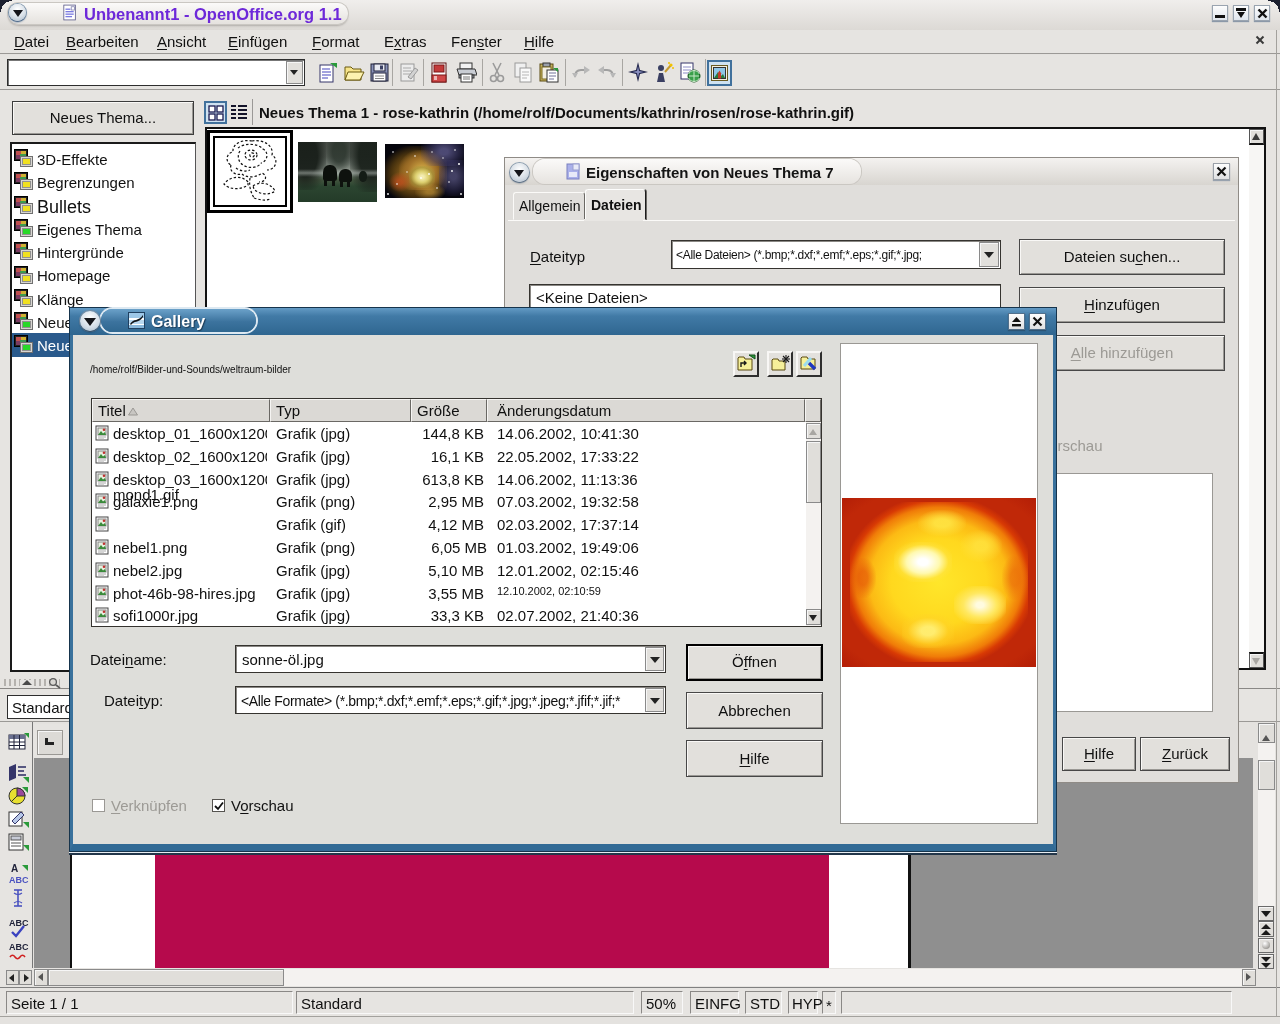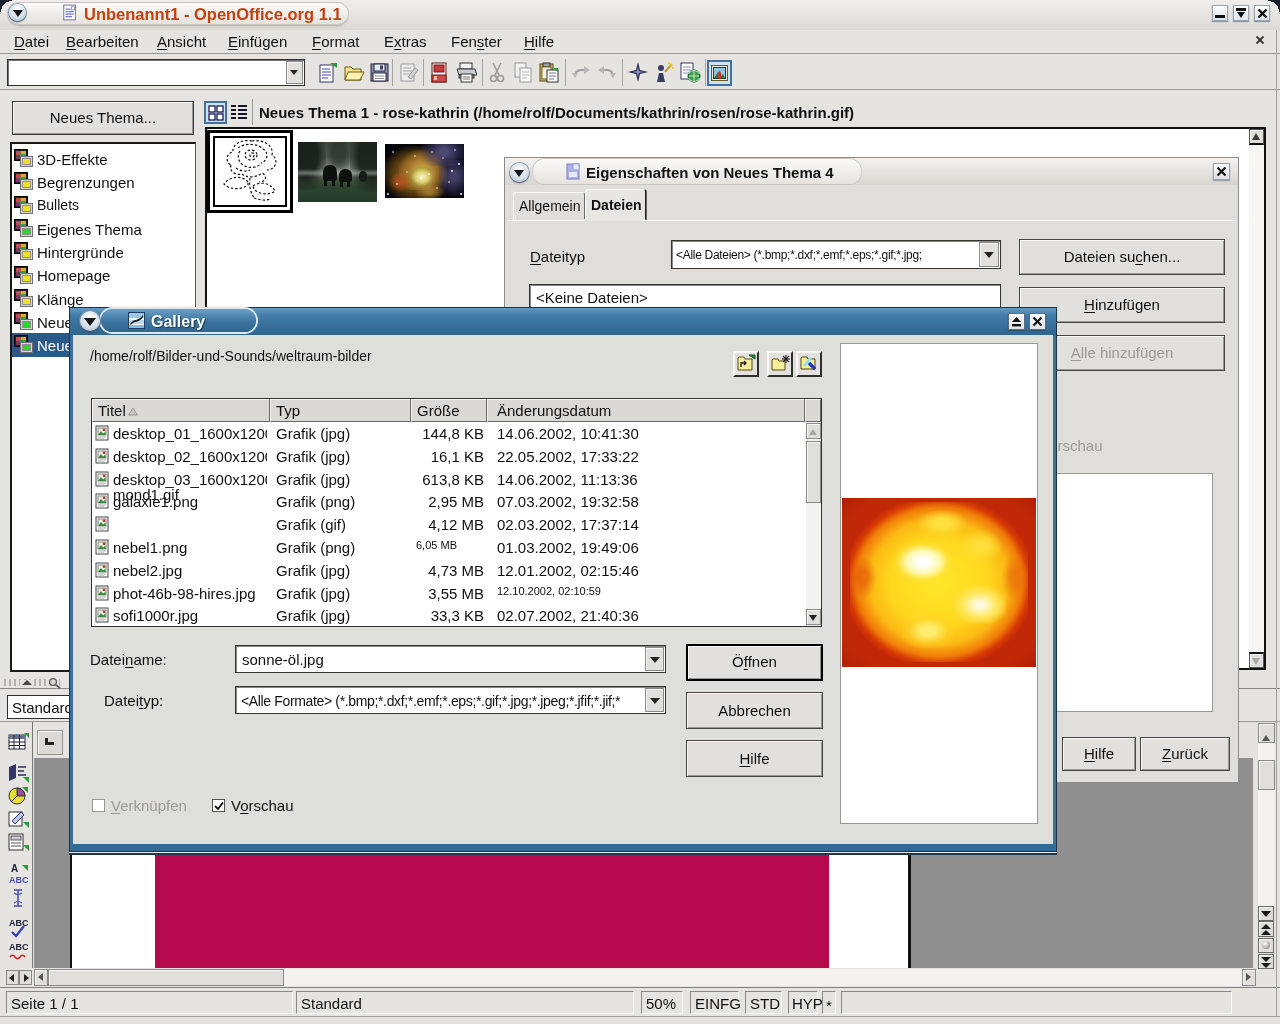--- a/index.html
+++ b/index.html
@@ -21,21 +21,21 @@
 <svg class="abs" style="left:63px;top:4px" width="14" height="17" viewBox="0 0 17 20">
     <rect x="1" y="1" width="14" height="18" fill="#fff" stroke="#5a5a8a"></rect>
     <rect x="10" y="3" width="4" height="4" fill="#fff" stroke="#8888b0"></rect>
     <g stroke="#7a7ae0" stroke-width="1.6">
       <line x1="3" y1="6" x2="9" y2="6"></line>
       <line x1="3" y1="9" x2="13" y2="9"></line>
       <line x1="3" y1="12" x2="13" y2="12"></line>
       <line x1="3" y1="15" x2="11" y2="15"></line>
     </g>
   </svg>
-<div class="abs txt" style="left:84px;top:5px;font-size:16.5px;font-weight:bold;color:#c2410c">Unbenannt1 - OpenOffice.org 1.1</div>
+<div class="abs txt" style="left:84px;top:5px;font-size:16.5px;font-weight:bold;color:#6d28d9">Unbenannt1 - OpenOffice.org 1.1</div>
 
 <div class="abs" style="left:1212px;top:5px;width:16px;height:16px;background:linear-gradient(#fdfdfd,#dfe5ec);border:1px solid #9aa4b0;box-shadow:0 1px 1px #8b98a8"></div>
 <div class="abs" style="left:1215px;top:15px;width:10px;height:3px;background:#101010"></div>
 <div class="abs" style="left:1233px;top:5px;width:16px;height:16px;background:linear-gradient(#fdfdfd,#dfe5ec);border:1px solid #9aa4b0;box-shadow:0 1px 1px #8b98a8"></div>
 <div class="abs" style="left:1236px;top:8px;width:10px;height:3px;background:#101010"></div>
 <div class="abs" style="left:1237px;top:12px;width:0;height:0;border-left:4px solid transparent;border-right:4px solid transparent;border-top:6px solid #101010"></div>
 <div class="abs" style="left:1254px;top:5px;width:16px;height:16px;background:linear-gradient(#fdfdfd,#dfe5ec);border:1px solid #9aa4b0;box-shadow:0 1px 1px #8b98a8"></div>
 <svg class="abs" style="left:1257px;top:8px" width="11" height="11" viewBox="0 0 11 11">
     <g stroke="#101010" stroke-width="2.4">
       <line x1="1.5" y1="1.5" x2="9.5" y2="9.5"></line>
@@ -236,21 +236,21 @@
 <div class="abs txt" style="left:37px;top:174px;font-size:15px">Begrenzungen</div>
 <svg class="abs" style="left:14px;top:196px" width="20" height="19" viewBox="0 0 20 19">
       <rect x="0.5" y="0.5" width="13" height="11" fill="#222" stroke="#000"></rect>
       <rect x="2" y="2" width="10" height="8" fill="#7a3a60"></rect>
       <rect x="2" y="2" width="5" height="4" fill="#c05050"></rect>
       <rect x="7" y="2" width="5" height="3" fill="#d0b030"></rect>
       <rect x="6" y="5" width="6" height="5" fill="#3a9a50"></rect>
       <rect x="6.5" y="7.5" width="12" height="10" fill="#d8d6d2" stroke="#707070"></rect>
       <rect x="8.5" y="9.5" width="8" height="6" fill="#f0e020" stroke="#909090"></rect>
     </svg>
-<div class="abs txt" style="left:37px;top:197px;font-size:14px">Bullets</div>
+<div class="abs txt" style="left:37px;top:197px;font-size:18px">Bullets</div>
 <svg class="abs" style="left:14px;top:219px" width="20" height="19" viewBox="0 0 20 19">
       <rect x="0.5" y="0.5" width="13" height="11" fill="#222" stroke="#000"></rect>
       <rect x="2" y="2" width="10" height="8" fill="#7a3a60"></rect>
       <rect x="2" y="2" width="5" height="4" fill="#c05050"></rect>
       <rect x="7" y="2" width="5" height="3" fill="#d0b030"></rect>
       <rect x="6" y="5" width="6" height="5" fill="#3a9a50"></rect>
       <rect x="6.5" y="7.5" width="12" height="10" fill="#d8d6d2" stroke="#707070"></rect>
       <rect x="8.5" y="9.5" width="8" height="6" fill="#28d828" stroke="#909090"></rect>
     </svg>
 <div class="abs txt" style="left:37px;top:221px;font-size:15px">Eigenes Thema</div>
@@ -558,21 +558,21 @@
 
 <div class="abs" style="left:505px;top:158px;width:733px;height:27px;background:linear-gradient(#f4f2f0,#d8d5d0)"></div>
 <div class="abs" style="left:533px;top:159px;width:328px;height:25px;border-radius:12px;background:linear-gradient(#fbfaf9,#e6e3df);box-shadow:0 0 0 1px #cac7c2"></div>
 <div class="abs" style="left:510px;top:163px;width:19px;height:19px;border-radius:50%;background:radial-gradient(circle at 50% 35%,#ffffff,#d4dce4 60%,#a8b6c4);box-shadow:0 1px 2px #44576e,0 0 0 1px #93a5b6"></div>
 <div class="abs" style="left:514px;top:170px;width:0;height:0;border-left:5.5px solid transparent;border-right:5.5px solid transparent;border-top:7px solid #14151a"></div>
 <svg class="abs" style="left:566px;top:163px" width="14" height="17" viewBox="0 0 14 17">
       <rect x="1" y="1" width="12" height="15" fill="#aab0ea" stroke="#7a80c0"></rect>
       <rect x="7" y="1" width="6" height="6" fill="#e8eaf8" stroke="#9aa0d0"></rect>
       <rect x="3" y="9" width="8" height="5" fill="#e8eaf8"></rect>
     </svg>
-<div class="abs txt" style="left:586px;top:164px;font-size:15px;font-weight:bold;color:#141414">Eigenschaften von Neues Thema 4</div>
+<div class="abs txt" style="left:586px;top:164px;font-size:15px;font-weight:bold;color:#141414">Eigenschaften von Neues Thema 7</div>
 <div class="abs" style="left:1213px;top:163px;width:17px;height:17px;background:linear-gradient(#fdfdfd,#dfe0e2);border:1px solid #9aa0a8;box-shadow:0 1px 1px #98a2ae"></div>
 <svg class="abs" style="left:1216px;top:166px" width="11" height="11" viewBox="0 0 11 11">
       <g stroke="#101010" stroke-width="2.2">
         <line x1="1.5" y1="1.5" x2="9.5" y2="9.5"></line>
         <line x1="9.5" y1="1.5" x2="1.5" y2="9.5"></line>
       </g>
     </svg>
 
 <div class="abs" style="left:513px;top:192px;width:72px;height:28px;background:#e0dedb;border:1px solid;border-color:#fbfaf8 #6a6864 #e0dedb #fbfaf8;border-radius:3px 3px 0 0"></div>
 <div class="abs txt" style="left:519px;top:198px;font-size:14px">Allgemein</div>
@@ -634,21 +634,21 @@
       <rect x="1" y="8" width="9" height="2.4" fill="#101010"></rect>
     </svg>
 <div class="abs" style="left:1029px;top:313px;width:17px;height:17px;background:linear-gradient(#fdfdfd,#dfe0e2);border:1px solid #52708c;box-shadow:0 1px 1px #2c5474"></div>
 <svg class="abs" style="left:1032px;top:316px" width="11" height="11" viewBox="0 0 11 11">
       <g stroke="#101010" stroke-width="2.2">
         <line x1="1.5" y1="1.5" x2="9.5" y2="9.5"></line>
         <line x1="9.5" y1="1.5" x2="1.5" y2="9.5"></line>
       </g>
     </svg>
 
-<div class="abs txt" style="left:90px;top:348px;font-size:14px">/home/rolf/Bilder-und-Sounds/weltraum-bilder</div>
+<div class="abs txt" style="left:90px;top:364px;font-size:10px">/home/rolf/Bilder-und-Sounds/weltraum-bilder</div>
 
 <div class="abs" style="left:733px;top:351px;width:26px;height:26px;background:#e3e1dd;border-top:2px solid #f8f7f5;border-left:2px solid #f8f7f5;border-right:2px solid #2e2e2e;border-bottom:2px solid #2e2e2e"></div>
 <svg class="abs" style="left:737px;top:354px" width="19" height="19" viewBox="0 0 19 19">
       <path d="M1 16 L1 4 L2 3 L7 3 L8 5 L15 5 L15 16 Z" fill="#f6f09a" stroke="#5a4a10"></path>
       <path d="M4 13 L4 9 L9 9 M7 7 L9 9 L7 11" stroke="#1a1a1a" stroke-width="1.4" fill="none"></path>
       <polygon points="12,1 18,1 18,5" fill="#2a9a3a" stroke="#14501c"></polygon>
     </svg>
 <div class="abs" style="left:767px;top:351px;width:26px;height:26px;background:#e3e1dd;border-top:2px solid #f8f7f5;border-left:2px solid #f8f7f5;border-right:2px solid #2e2e2e;border-bottom:2px solid #2e2e2e"></div>
 <svg class="abs" style="left:771px;top:354px" width="19" height="19" viewBox="0 0 19 19">
       <path d="M1 16 L1 6 L2 5 L7 5 L8 7 L14 7 L14 16 Z" fill="#f6f09a" stroke="#5a4a10"></path>
@@ -771,35 +771,35 @@
         <rect x="3" y="3" width="8" height="7" fill="#e8f0e0" stroke="#888"></rect>
         <path d="M3 10 L6 6 L8 8.5 L10 7 L11 10 Z" fill="#3a8a3a"></path>
         <circle cx="9" cy="4.8" r="1.3" fill="#c03030"></circle>
         <g stroke="#aaa">
           <line x1="3" y1="12" x2="11" y2="12"></line>
           <line x1="3" y1="14" x2="9" y2="14"></line>
         </g>
       </svg>
 <div class="abs txt" style="left:113px;top:539px;font-size:15px;width:152px;overflow:hidden">nebel1.png</div>
 <div class="abs txt" style="left:276px;top:539px;font-size:15px">Grafik (png)</div>
-<div class="abs txt" style="left:416px;top:539px;width:80px;font-size:11px">6,05 MB</div>
+<div class="abs txt" style="left:407px;top:539px;width:80px;text-align:right;font-size:15px">6,05 MB</div>
 <div class="abs txt" style="left:497px;top:539px;font-size:15px">01.03.2002, 19:49:06</div>
 <svg class="abs" style="left:95px;top:562px" width="14" height="16" viewBox="0 0 14 16">
         <rect x="1" y="1" width="12" height="14" fill="#fff" stroke="#444"></rect>
         <rect x="3" y="3" width="8" height="7" fill="#e8f0e0" stroke="#888"></rect>
         <path d="M3 10 L6 6 L8 8.5 L10 7 L11 10 Z" fill="#3a8a3a"></path>
         <circle cx="9" cy="4.8" r="1.3" fill="#c03030"></circle>
         <g stroke="#aaa">
           <line x1="3" y1="12" x2="11" y2="12"></line>
           <line x1="3" y1="14" x2="9" y2="14"></line>
         </g>
       </svg>
 <div class="abs txt" style="left:113px;top:562px;font-size:15px;width:152px;overflow:hidden">nebel2.jpg</div>
 <div class="abs txt" style="left:276px;top:562px;font-size:15px">Grafik (jpg)</div>
-<div class="abs txt" style="left:404px;top:562px;width:80px;text-align:right;font-size:15px">4,73 MB</div>
+<div class="abs txt" style="left:404px;top:562px;width:80px;text-align:right;font-size:15px">5,10 MB</div>
 <div class="abs txt" style="left:497px;top:562px;font-size:15px">12.01.2002, 02:15:46</div>
 <svg class="abs" style="left:95px;top:585px" width="14" height="16" viewBox="0 0 14 16">
         <rect x="1" y="1" width="12" height="14" fill="#fff" stroke="#444"></rect>
         <rect x="3" y="3" width="8" height="7" fill="#e8f0e0" stroke="#888"></rect>
         <path d="M3 10 L6 6 L8 8.5 L10 7 L11 10 Z" fill="#3a8a3a"></path>
         <circle cx="9" cy="4.8" r="1.3" fill="#c03030"></circle>
         <g stroke="#aaa">
           <line x1="3" y1="12" x2="11" y2="12"></line>
           <line x1="3" y1="14" x2="9" y2="14"></line>
         </g>

